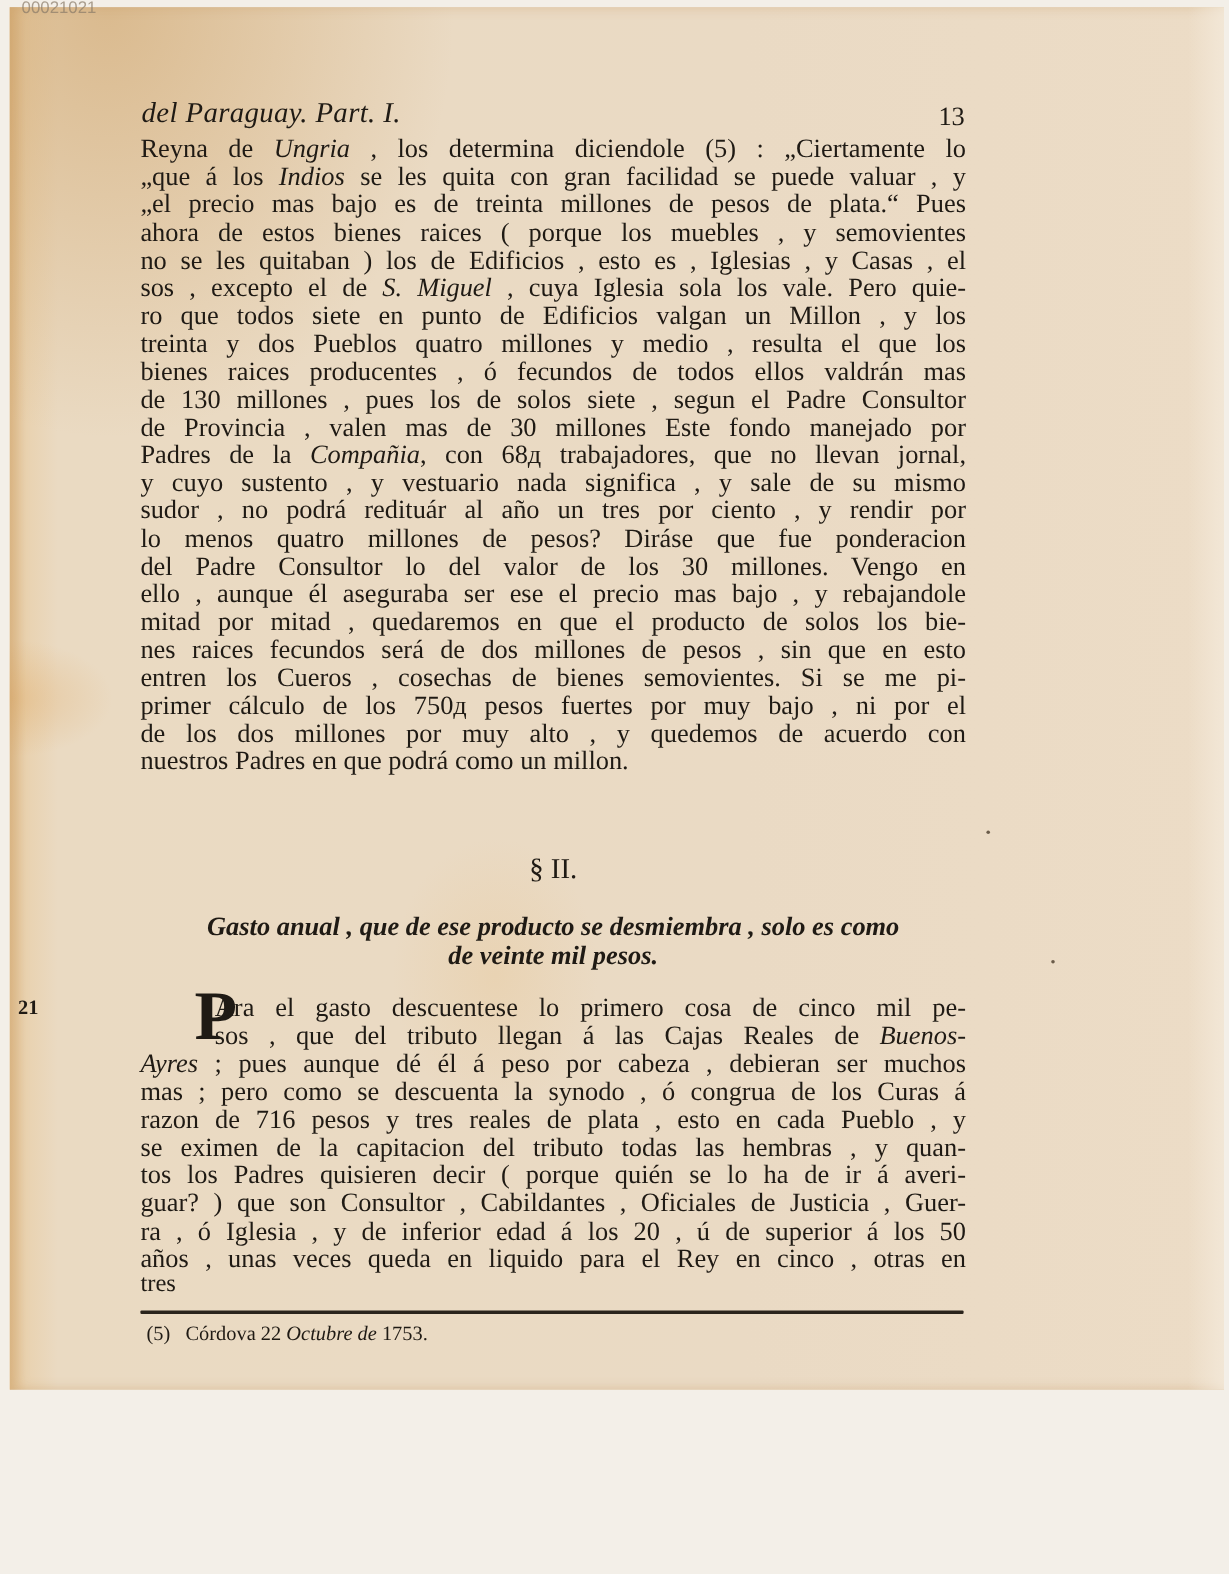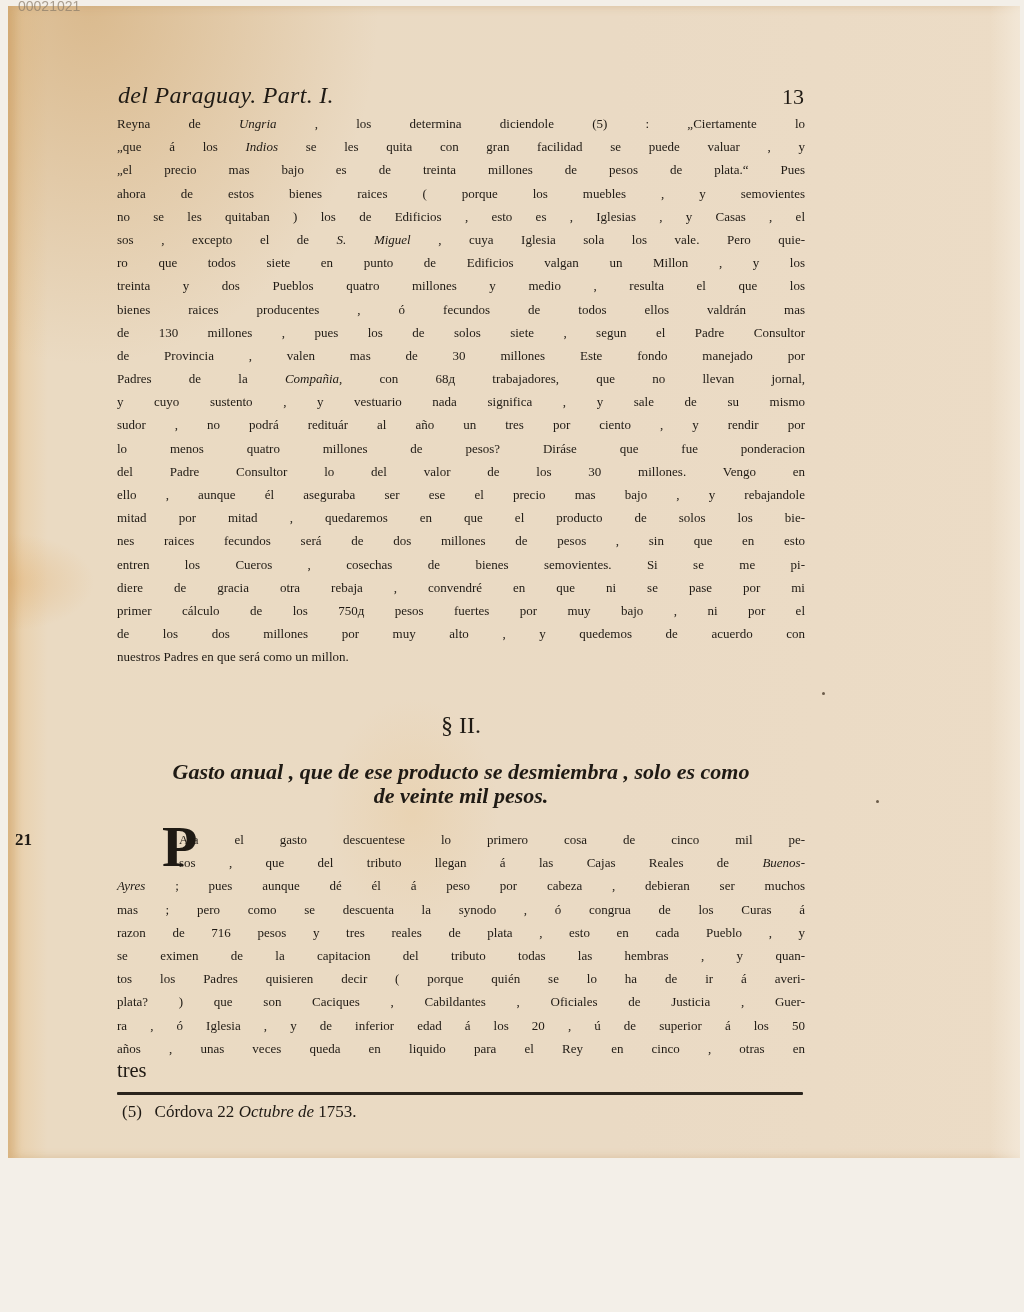--- a/index.html
+++ b/index.html
@@ -68,21 +68,21 @@
     .body-text {
       position: absolute;
       left: 117px;
       top: 112px;
       width: 688px;
     }
     .line {
       display: block;
       height: 23.2px;
       line-height: 23.2px;
-      font-size: 13px;
+      font-size: 22px;
       white-space: nowrap;
       text-align: justify;
       text-align-last: justify;
     }
     .line.last {
       text-align-last: left;
     }
     .line i { font-style: italic; }
     .section-mark {
       position: absolute;
@@ -185,43 +185,42 @@
     <span class="line"><span>de Provincia , valen mas de 30 millones Este fondo manejado por</span></span>
     <span class="line"><span>Padres de la </span><i>Compañia</i><span>, con 68д trabajadores, que no llevan jornal,</span></span>
     <span class="line"><span>y cuyo sustento , y vestuario nada significa , y sale de su mismo</span></span>
     <span class="line"><span>sudor , no podrá redituár al año un tres por ciento , y rendir por</span></span>
     <span class="line"><span>lo menos quatro millones de pesos? Diráse que fue ponderacion</span></span>
     <span class="line"><span>del Padre Consultor lo del valor de los 30 millones. Vengo en</span></span>
     <span class="line"><span>ello , aunque él aseguraba ser ese el precio mas bajo , y rebajandole</span></span>
     <span class="line"><span>mitad por mitad , quedaremos en que el producto de solos los bie-</span></span>
     <span class="line"><span>nes raices fecundos será de dos millones de pesos , sin que en esto</span></span>
     <span class="line"><span>entren los Cueros , cosechas de bienes semovientes. Si se me pi-</span></span>
-    <span class="line"><span>diere de gracia otra rebaja , convendré en que ni se pase por mi</span></span>
     <span class="line"><span>primer cálculo de los 750д pesos fuertes por muy bajo , ni por el</span></span>
     <span class="line"><span>de los dos millones por muy alto , y quedemos de acuerdo con</span></span>
-    <span class="line last"><span>nuestros Padres en que será como un millon.</span></span>
+    <span class="line last"><span>nuestros Padres en que podrá como un millon.</span></span>
   </div>
 
 <div class="section-mark">§ II.</div>
 <div class="section-title">
   <span style="font-style:italic">Gasto anual</span><span> , que de ese producto se desmiembra , solo es como</span><br>
   <span>de veinte mil pesos.</span>
 </div>
 
 <div class="para-num">21</div>
 <div class="drop-cap">P</div>
 <div class="para2" id="p2">
     <span class="line indent"><span>Ara el gasto descuentese lo primero cosa de cinco mil pe-</span></span>
     <span class="line indent"><span>sos , que del tributo llegan á las Cajas Reales de </span><i>Buenos-</i></span>
     <span class="line"><span></span><i>Ayres</i><span> ; pues aunque dé él á peso por cabeza , debieran ser muchos</span></span>
     <span class="line"><span>mas ; pero como se descuenta la synodo , ó congrua de los Curas á</span></span>
     <span class="line"><span>razon de 716 pesos y tres reales de plata , esto en cada Pueblo , y</span></span>
     <span class="line"><span>se eximen de la capitacion del tributo todas las hembras , y quan-</span></span>
     <span class="line"><span>tos los Padres quisieren decir ( porque quién se lo ha de ir á averi-</span></span>
-    <span class="line"><span>plata? ) que son Caciques , Cabildantes , Oficiales de Justicia , Guer-</span></span>
+    <span class="line"><span>guar? ) que son Consultor , Cabildantes , Oficiales de Justicia , Guer-</span></span>
     <span class="line"><span>ra , ó Iglesia , y de inferior edad á los 20 , ú de superior á los 50</span></span>
     <span class="line"><span>años , unas veces queda en liquido para el Rey en cinco , otras en</span></span>
   </div>
 <div class="catchword">tres</div>
 
 <div class="rule"></div>
 <div class="footnote">
   <span>(5)</span>&nbsp;&nbsp;
   <span>Córdova 22 </span><i>Octubre de</i><span> 1753.</span>
 </div>

